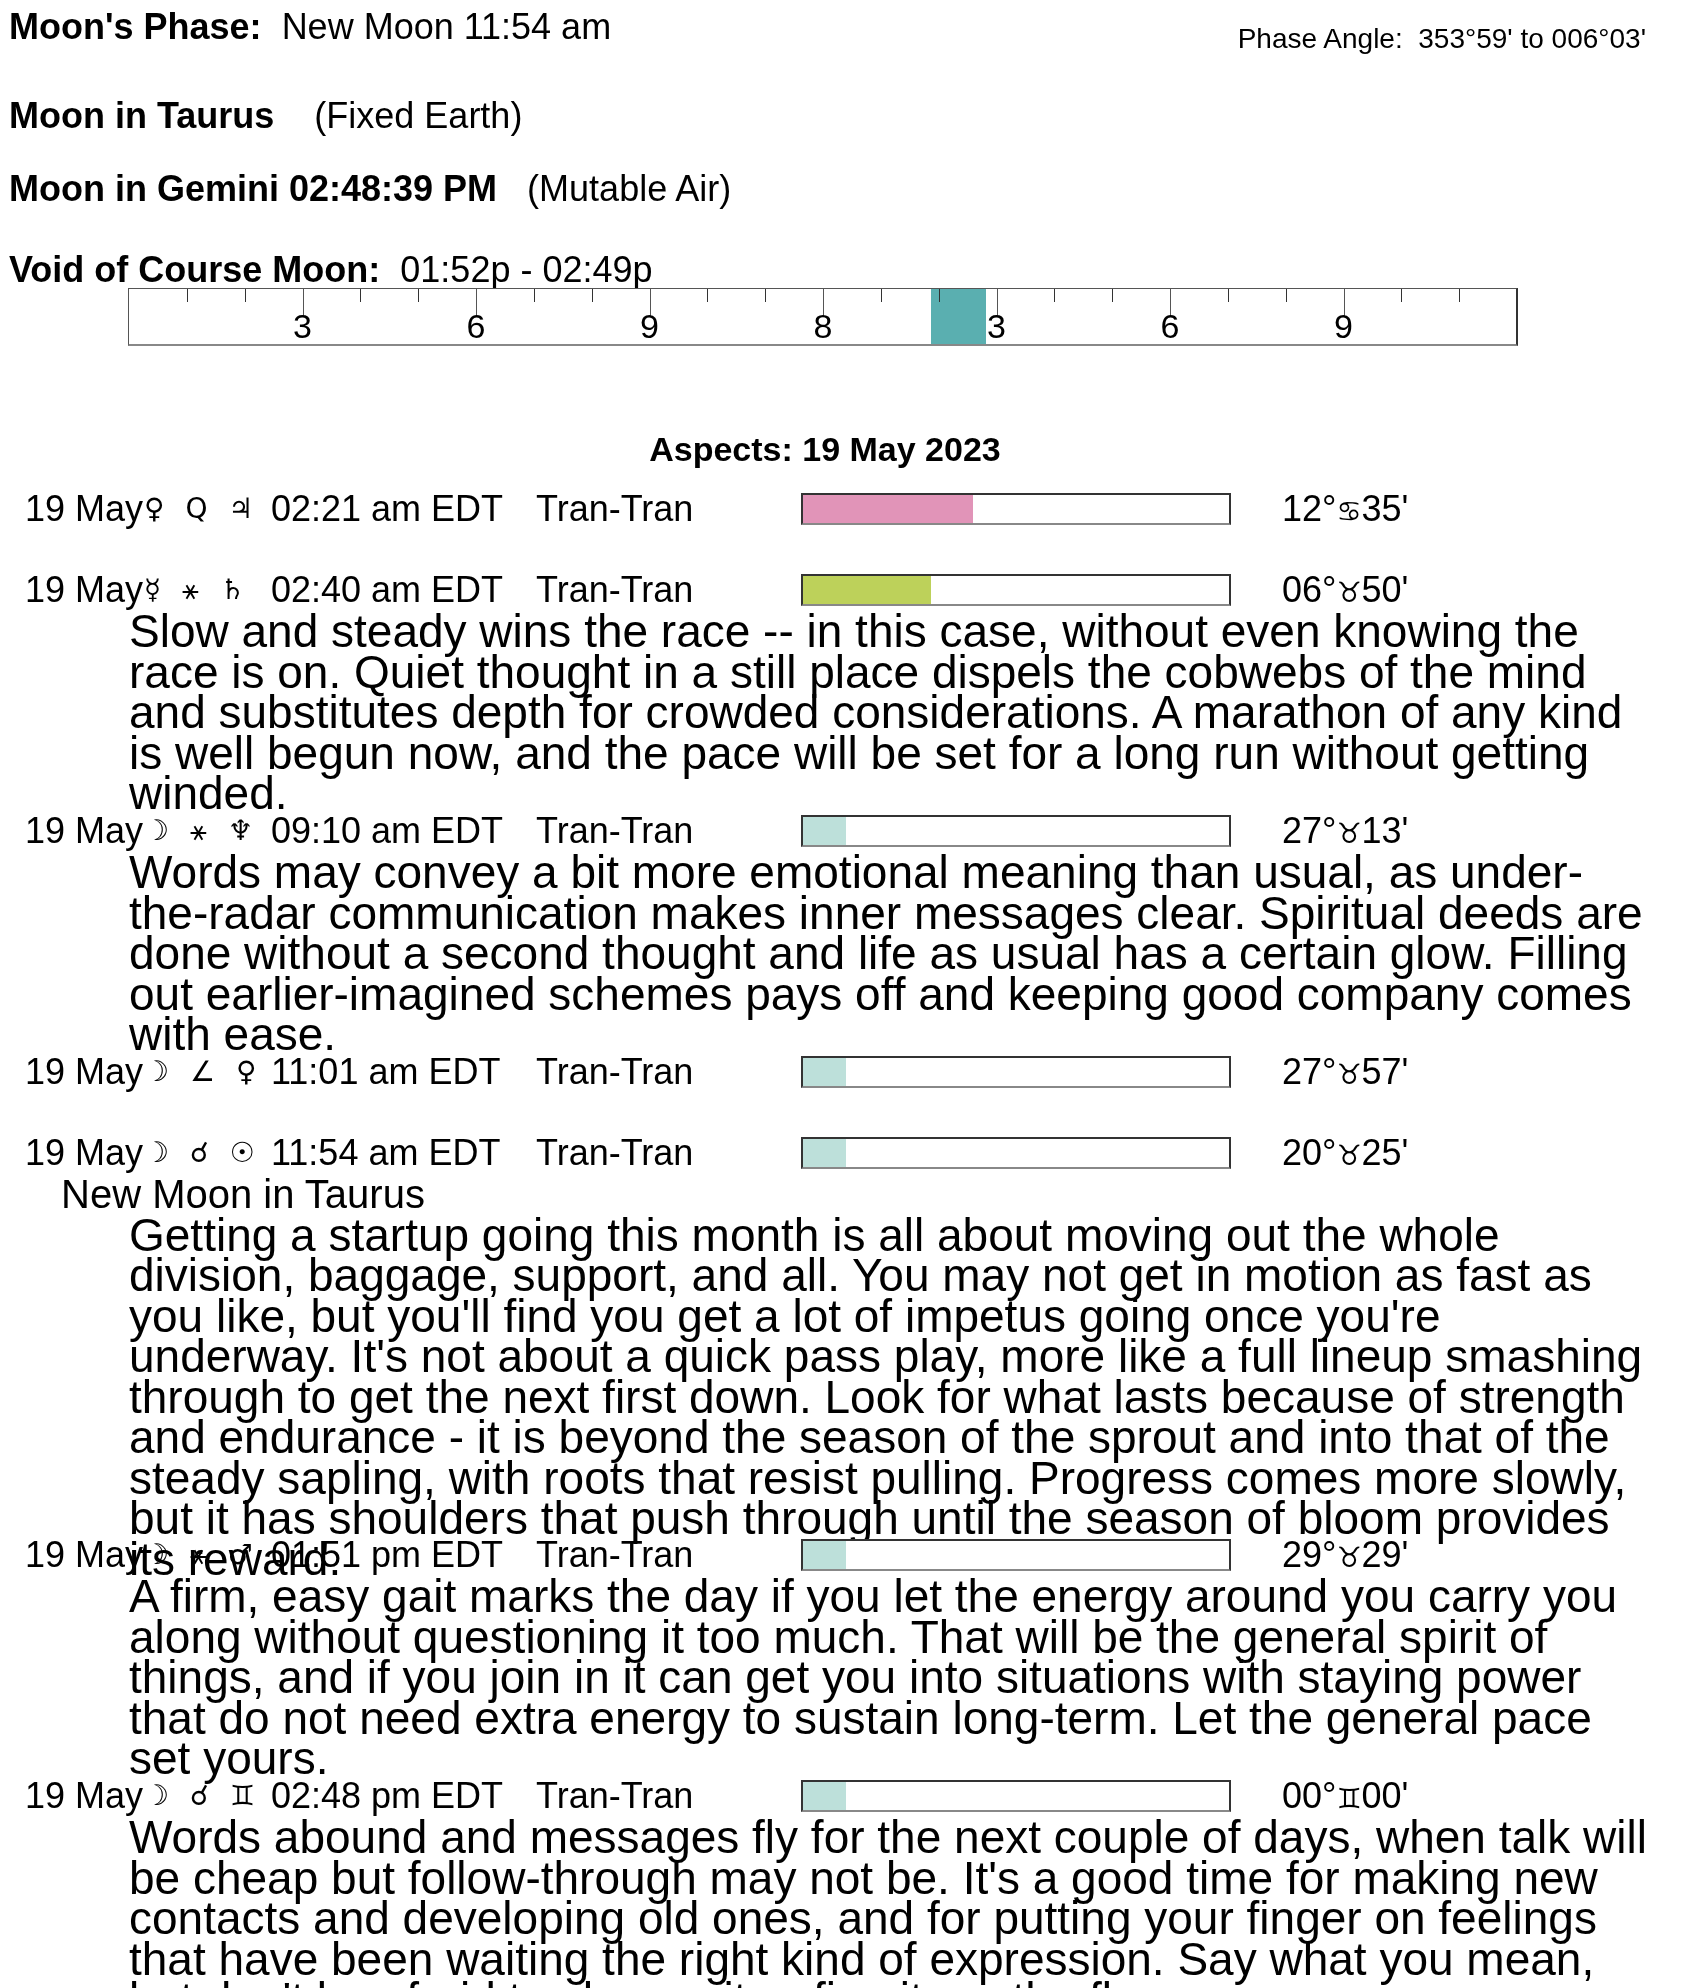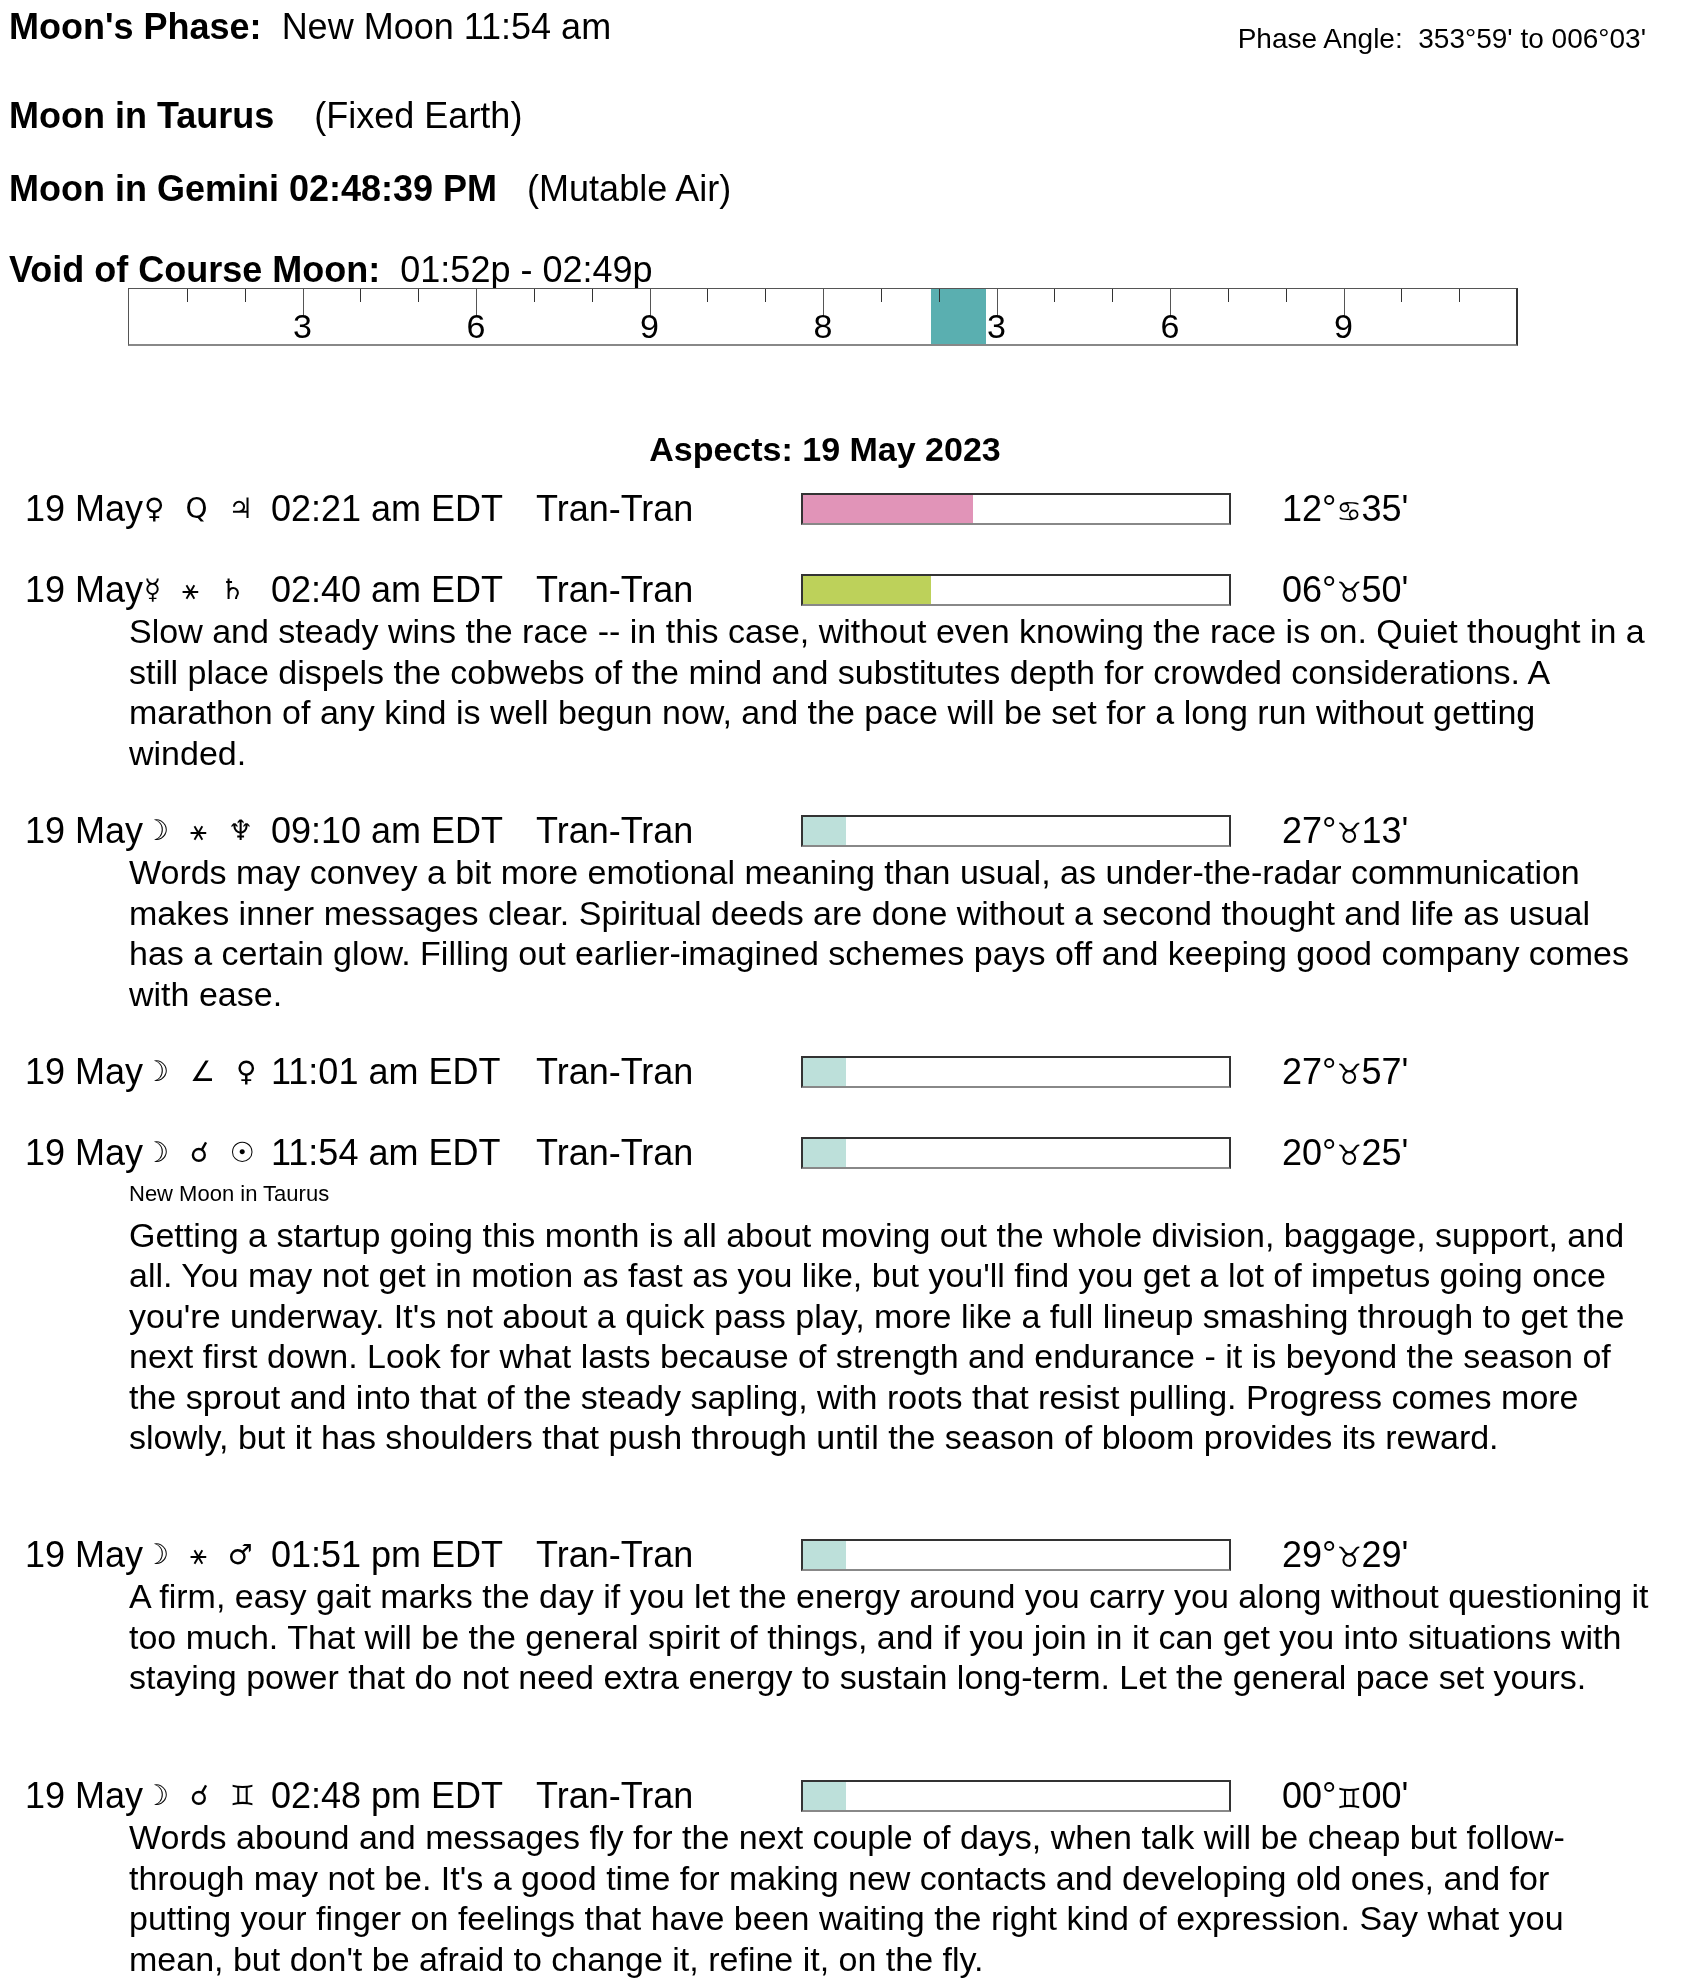--- a/index.html
+++ b/index.html
@@ -31,22 +31,22 @@
   .a-glyphs { position: absolute; left: 135px; top: 0; font-family: "DejaVu Sans", sans-serif; font-size: 28px; letter-spacing: 6px; }
   .a-time { position: absolute; left: 262px; top: 0; }
   .a-type { position: absolute; left: 527px; top: 0; }
   .a-bar {
     position: absolute; left: 792px; top: 5px; width: 430px; height: 32px;
     box-sizing: border-box; border: 2px solid #333; border-bottom-color: #888; background: #fff;
   }
   .a-bar-fill { position: absolute; left: 0; top: 0; bottom: 0; }
   .a-pos { position: absolute; left: 1273px; top: 0; }
   .a-pos .sign { font-family: "DejaVu Sans", sans-serif; font-size: 28px; }
-  .a-desc { margin-left: 120px; font-size: 34px; line-height: 40.5px; white-space: normal; width: 1520px; }
-  .a-sub { margin-left: 120px; font-size: 22px; line-height: 40.5px; }
+  .a-desc { margin-left: 120px; font-size: 46px; line-height: 40.5px; white-space: normal; width: 1520px; }
+  .a-sub { margin-left: 52px; font-size: 40px; line-height: 40.5px; }
 </style>
 </head>
 <body>
 
 <div class="abs hdr" style="top:6px;">
   <b>Moon's Phase:</b>&nbsp;
   <span>New Moon 11:54 am</span>
 </div>
 <div class="abs phase-angle">
   <span>Phase Angle:</span>&nbsp;

